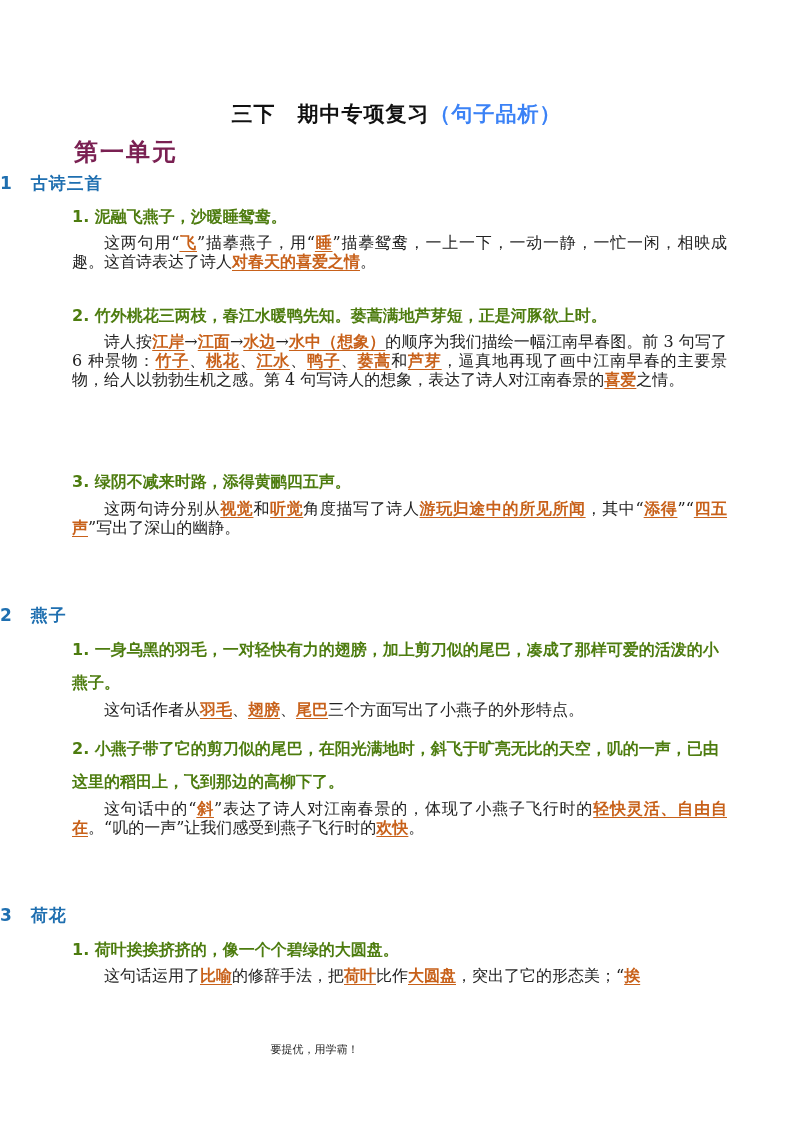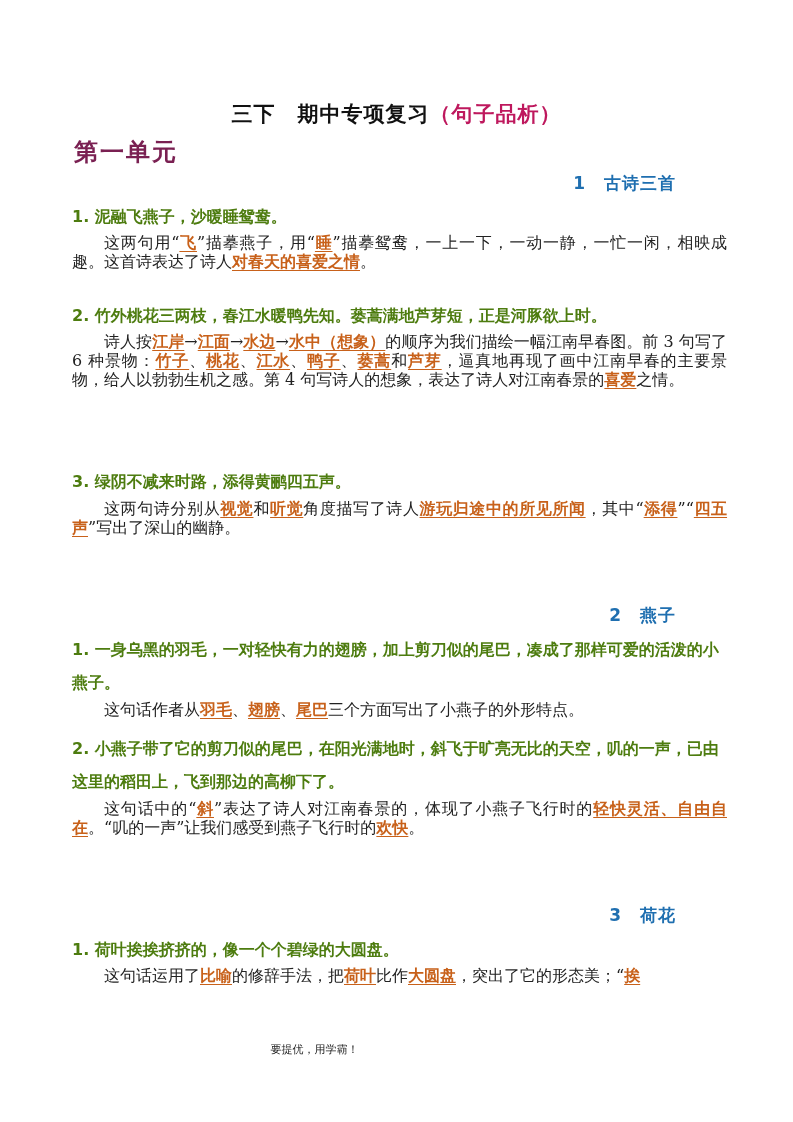--- a/index.html
+++ b/index.html
@@ -7,29 +7,29 @@
     width: 793px; height: 1122px; position: relative; overflow: hidden;
     font-family: "DejaVu Serif", "Liberation Serif", serif;
     color: #1a1a1a;
   }
   .page-title {
     position: absolute; left: 0; width: 793px; top: 100px;
     text-align: center; font-size: 21px; font-weight: bold;
     font-family: "DejaVu Sans", "Liberation Sans", sans-serif;
     letter-spacing: 1px; color: #111;
   }
-  .page-title .title-accent { color: #be185d; }
+  .page-title .title-accent { color: #3b82f6; }
   .unit-heading {
     position: absolute; left: 74px; top: 136px;
     font-size: 24px; font-weight: bold; color: #7a2052;
     font-family: "DejaVu Sans", "Liberation Sans", sans-serif;
     letter-spacing: 2px;
   }
   .lesson-title {
-    position: absolute; left: 0; width: 676px; text-align: right;
+    position: absolute; left: 0; width: 676px; text-align: left;
     font-size: 17px; font-weight: bold; color: #1f6fb0;
     font-family: "DejaVu Sans", "Liberation Sans", sans-serif;
     letter-spacing: 1px;
   }
   .lesson-title .num { margin-right: 18px; }
   .q {
     position: absolute; left: 72px; width: 655px;
     font-size: 16px; font-weight: bold; line-height: 33px; color: #4d7c0f;
     font-family: "DejaVu Sans", "Liberation Sans", sans-serif;
   }

